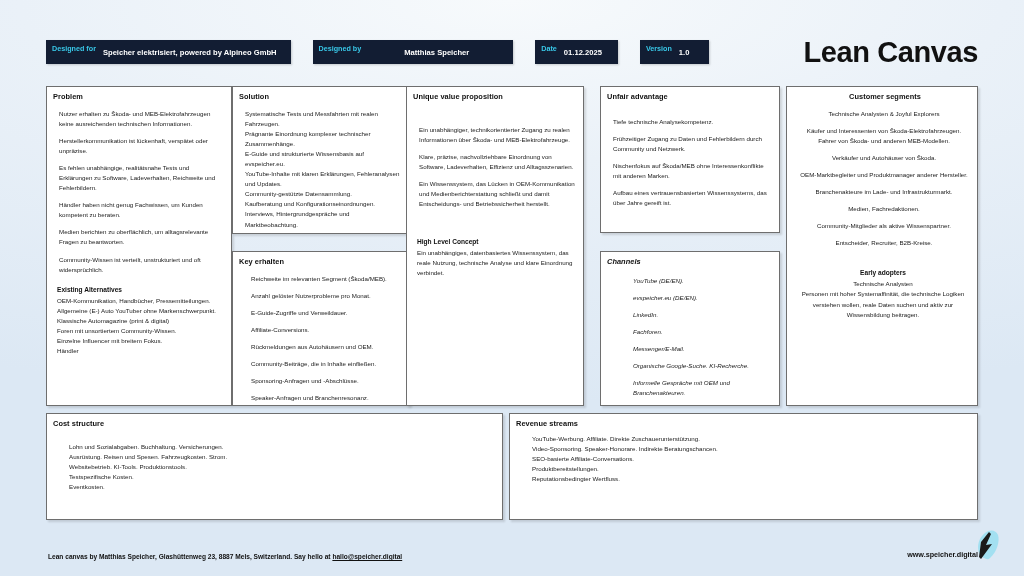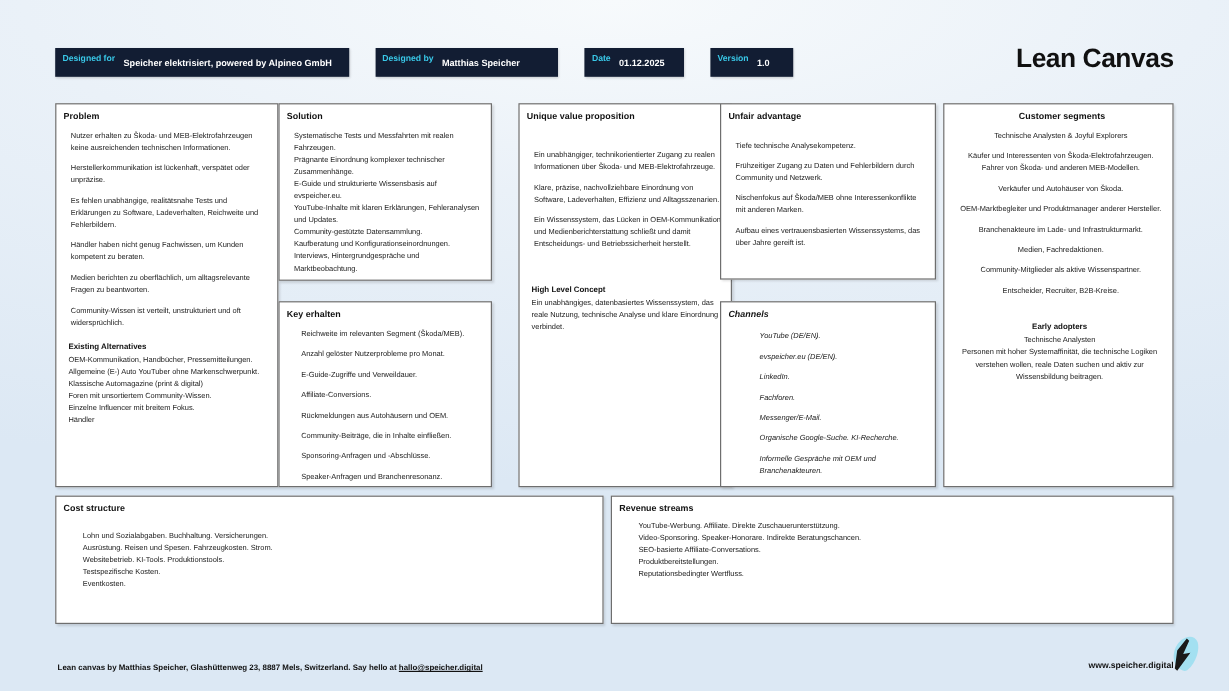--- a/index.html
+++ b/index.html
@@ -53,29 +53,29 @@
 
   .meta-value {
     color: #ffffff;
     font-size: 7.6px;
     font-weight: 600;
     white-space: nowrap;
     padding-right: 14px;
   }
 
   .badge-designed-for .meta-value { }
-  .badge-designed-by .meta-value { padding-right: 32px; }
+  .badge-designed-by .meta-value { padding-right: 44px; margin-left: 36px; }
   .badge-date .meta-value { padding-right: 16px; }
   .badge-version .meta-value { padding-right: 20px; }
 
   .canvas-title {
     position: absolute;
     right: 46px;
     top: 36px;
-    font-size: 22px;
+    font-size: 29px;
     font-weight: 700;
     color: #111111;
     letter-spacing: -0.4px;
     font-family: "Liberation Sans", sans-serif;
   }
 
   
   .box {
     position: absolute;
     background: #ffffff;
@@ -220,21 +220,21 @@
       <div class="para">Anzahl gelöster Nutzerprobleme pro Monat.</div>
       <div class="para">E-Guide-Zugriffe und Verweildauer.</div>
       <div class="para">Affiliate-Conversions.</div>
       <div class="para">Rückmeldungen aus Autohäusern und OEM.</div>
       <div class="para">Community-Beiträge, die in Inhalte einfließen.</div>
       <div class="para">Sponsoring-Anfragen und -Abschlüsse.</div>
       <div class="para">Speaker-Anfragen und Branchenresonanz.</div>
     </div>
   </div>
 
-  <div class="box" style="left:432px; top:86px; width:178px; height:320px;">
+  <div class="box" style="left:406px; top:86px; width:178px; height:320px;">
     <div class="box-title">Unique value proposition</div>
     <div class="box-body" style="padding-top:24px;">
       <div class="para">Ein unabhängiger, technikorientierter Zugang zu realen Informationen über Škoda- und MEB-Elektrofahrzeuge.</div>
       <div class="para">Klare, präzise, nachvollziehbare Einordnung von Software, Ladeverhalten, Effizienz und Alltagsszenarien.</div>
       <div class="para">Ein Wissenssystem, das Lücken in OEM-Kommunikation und Medienberichterstattung schließt und damit Entscheidungs- und Betriebssicherheit herstellt.</div>
     </div>
     <div class="sub-block" style="padding-top:18px;">
       <div class="sub-head">High Level Concept</div>
       <div class="para tight">Ein unabhängiges, datenbasiertes Wissenssystem, das reale Nutzung, technische Analyse und klare Einordnung verbindet.</div>
     </div>

